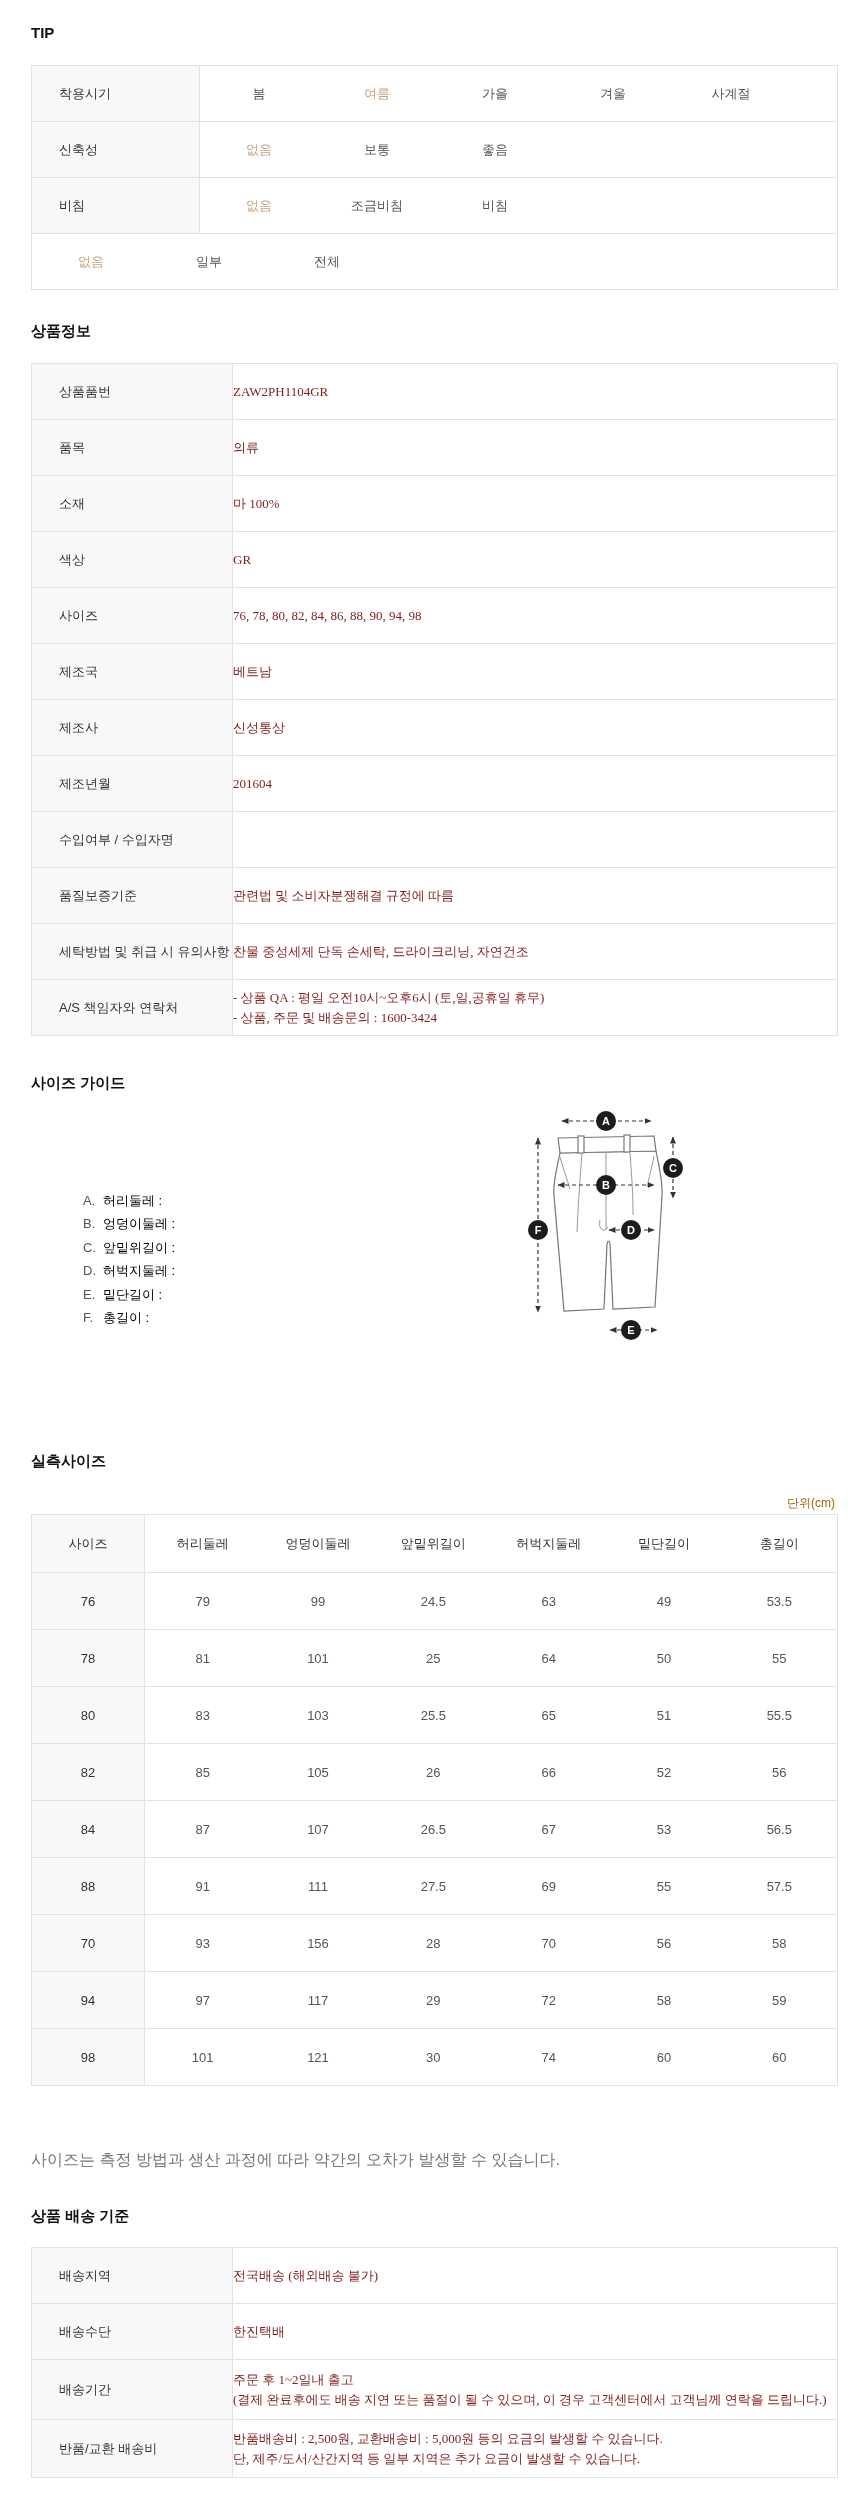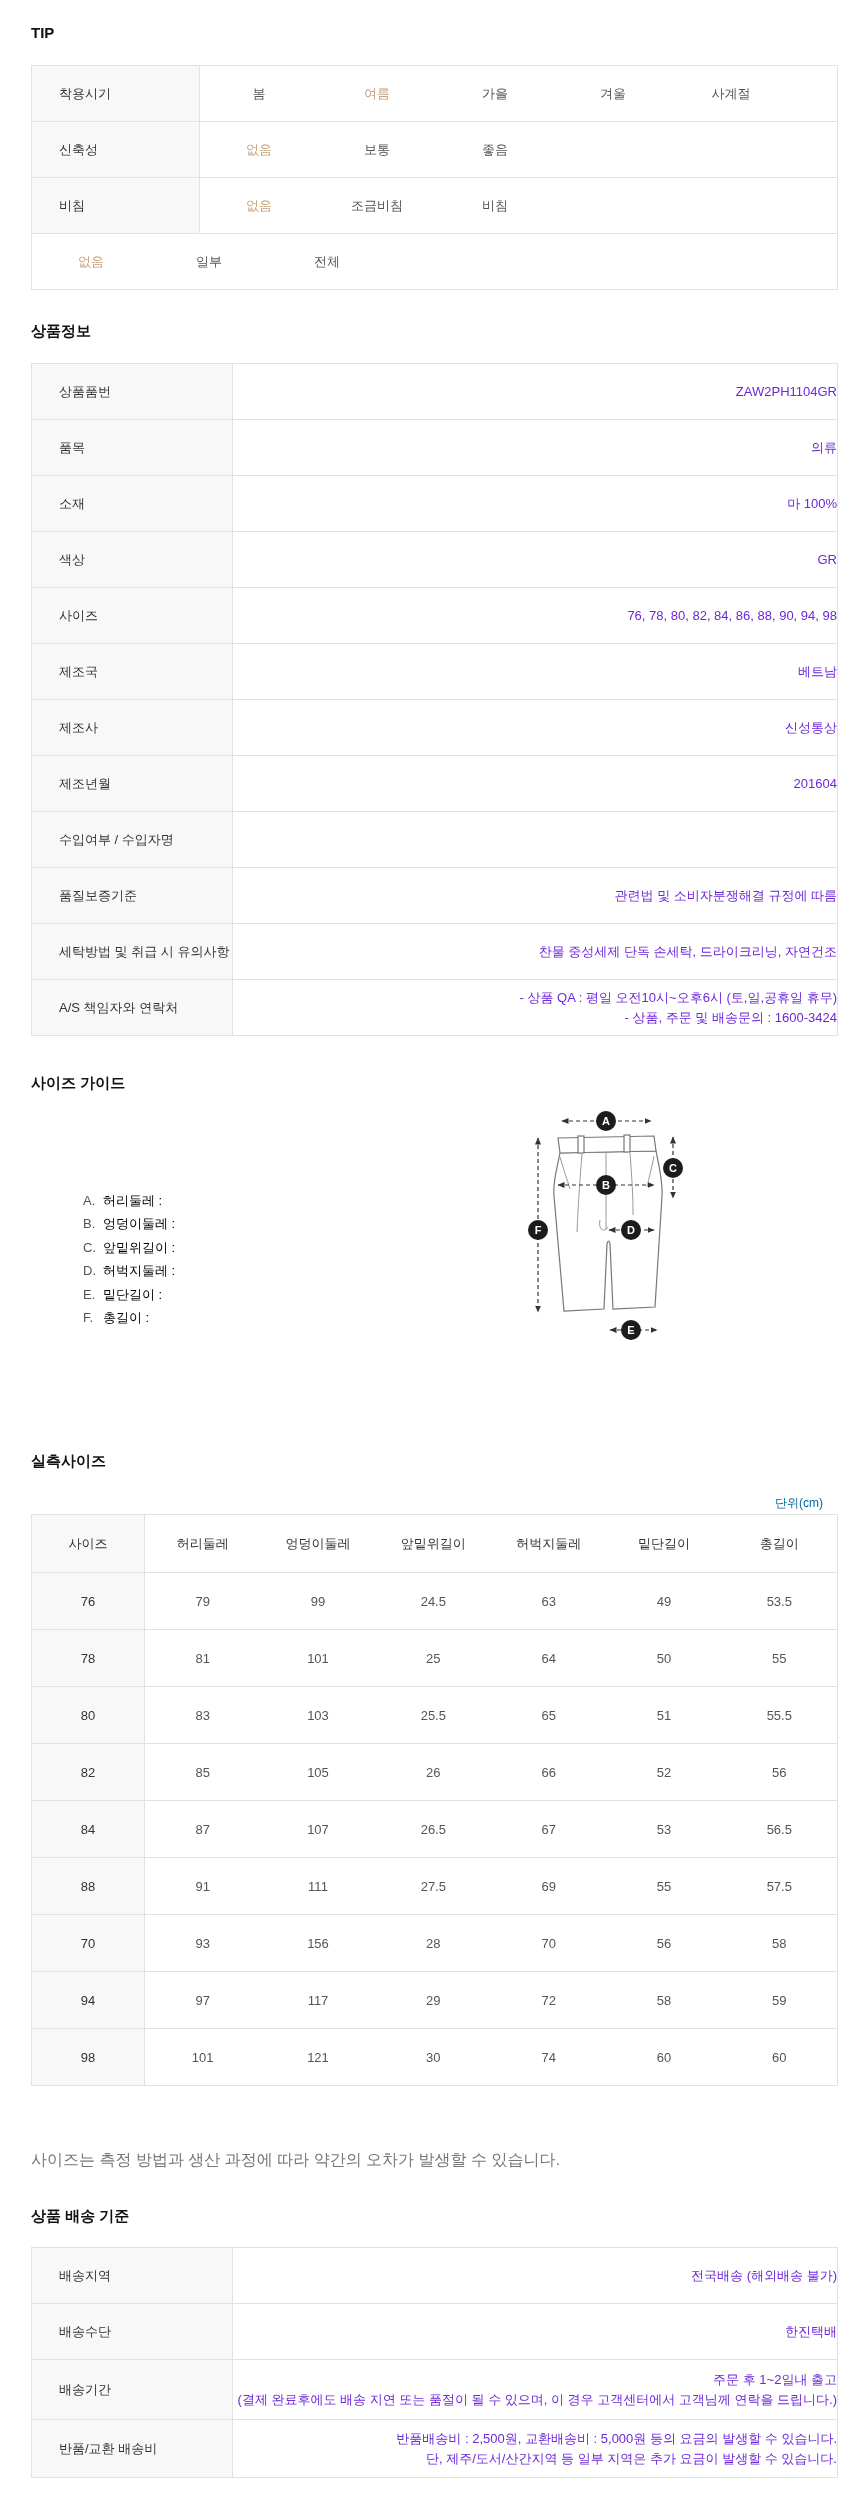--- a/index.html
+++ b/index.html
@@ -12,38 +12,38 @@
   .cell{box-sizing:border-box;font-size:13px;}
   .cell.label{width:168px;flex:0 0 168px;background:var(--labelbg);border-right:1px solid var(--border);
               display:flex;align-items:center;padding-left:27px;color:#333;font-weight:500;}
   
   .tip-tbl .row{height:56px;}
   .tip-tbl .opt{width:118px;flex:0 0 118px;display:flex;align-items:center;justify-content:center;color:#555;}
   .tip-tbl .opt.sel{color:var(--accent);font-weight:500;}
   
   .kv-tbl .cell.label{width:201px;flex:0 0 201px;}
   .kv-tbl .row{min-height:56px;}
-  .kv-tbl .value{flex:1;display:flex;flex-direction:column;align-items:flex-end;justify-content:center;color:#6d28d9;}
+  .kv-tbl .value{flex:1;display:flex;flex-direction:column;align-items:flex-start;justify-content:center;color:#7f1d1d;font-family:Liberation Serif, serif;}
   .kv-tbl .vline{line-height:20px;text-align:center;}
   .ship-tbl .row:nth-child(3){height:60px;}
   .ship-tbl .row:nth-child(4){height:58px;}
   
   .guide-list{position:absolute;left:83px;font-size:13px;color:#555;}
   .gitem{line-height:23.4px;}
   .glet{display:inline-block;width:20px;color:#555;}
   .glab{color:#000000;}
   .diagram{position:absolute;left:520px;top:1080px;}
   
   .size-tbl .row{height:57px;}
   .size-tbl .row.head{height:58px;}
   .size-tbl .cell{display:flex;align-items:center;justify-content:center;color:#555;}
   .size-tbl .szcol{width:113px;flex:0 0 113px;background:var(--labelbg);border-right:1px solid var(--border);color:#333;}
   .size-tbl .num{flex:1;}
   .size-tbl .head .cell{color:#333;font-weight:500;}
-  .unit-label{position:absolute;right:37px;font-size:12px;color:#0369a1;}
+  .unit-label{position:absolute;right:25px;font-size:12px;color:#a16207;}
   .footnote{position:absolute;left:31px;font-size:16px;color:#777;}
   
   .dash{stroke:#333;stroke-width:1.2;stroke-dasharray:4 3;fill:none;}
   .outline{stroke:#777;stroke-width:1.2;fill:#fff;}
   .detail{stroke:#999;stroke-width:1;fill:none;}
   .marker circle{fill:#1c1c1c;}
   .marker text{fill:#fff;font-size:11px;font-weight:bold;text-anchor:middle;font-family:"Liberation Sans","DejaVu Sans",sans-serif;}
 </style>
 </head>
 <body>

